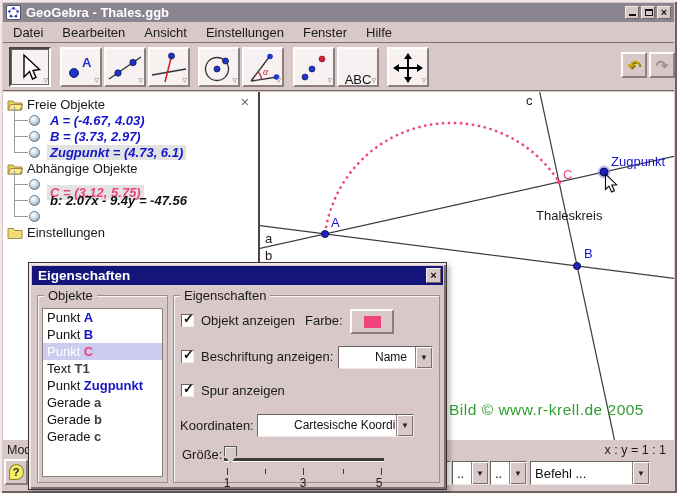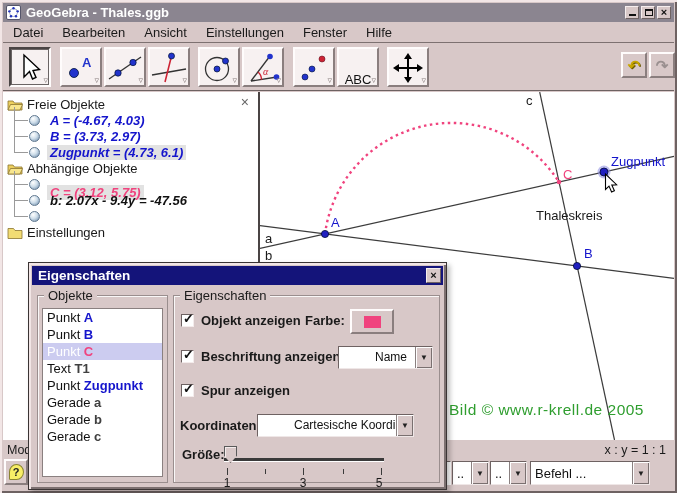--- a/index.html
+++ b/index.html
@@ -102,21 +102,21 @@
   .obj-row{height:17px;font-size:13px;color:#111;padding:1px 0 0 4px;white-space:nowrap;}
   .obj-row.sel{background:var(--sel-lavender,#ccccf0);}
   .obj-row.sel .prefix{color:#fff;}
   .obj-name{font-weight:bold;}
   .obj-name.blue{color:var(--point-blue,#1515cc);}
   .obj-name.pink{color:var(--accent-pink,#f0437e);}
   .obj-name.black{color:#404040;}
   .cb{position:absolute;width:13px;height:13px;background:#fff;border:1px solid;
       border-color:#6e6262 #f4ecec #f4ecec #6e6262;}
   .cb .check{position:absolute;left:1px;top:-4px;font-size:13px;font-weight:bold;color:#111;}
-  .plabel{position:absolute;font-size:13px;font-weight:bold;color:#1a1a1a;white-space:nowrap;text-align:center;}
+  .plabel{position:absolute;font-size:13px;font-weight:normal;color:#1a1a1a;white-space:nowrap;text-align:center;}
   .color-btn{position:absolute;left:176px;top:13px;width:44px;height:25px;background:#d8c8c8;border:2px solid;
              border-color:#fffcfc #8a7e7e #8a7e7e #fffcfc;padding:0;}
   .swatch{display:block;width:17px;height:12px;margin:0 auto;background:var(--accent-pink,#f0437e);}
   .dcombo{position:absolute;height:23px;background:#fff;border:1px solid;border-color:#6e6262 #efe7e7 #efe7e7 #6e6262;
           display:flex;align-items:stretch;}
   .dcombo .combo-text{font-size:12px;padding-top:3px;padding-left:36px;}
   .slider-track{position:absolute;left:50px;top:162px;width:160px;height:3px;background:#3a3a3a;
                 box-shadow:0 1px 0 #fff;}
   .slider-thumb{position:absolute;left:50px;top:150px;width:13px;height:17px;background:#d8c8c8;
                 border:1px solid #5a5a5a;clip-path:polygon(0 0,100% 0,100% 58%,50% 100%,0 58%);

